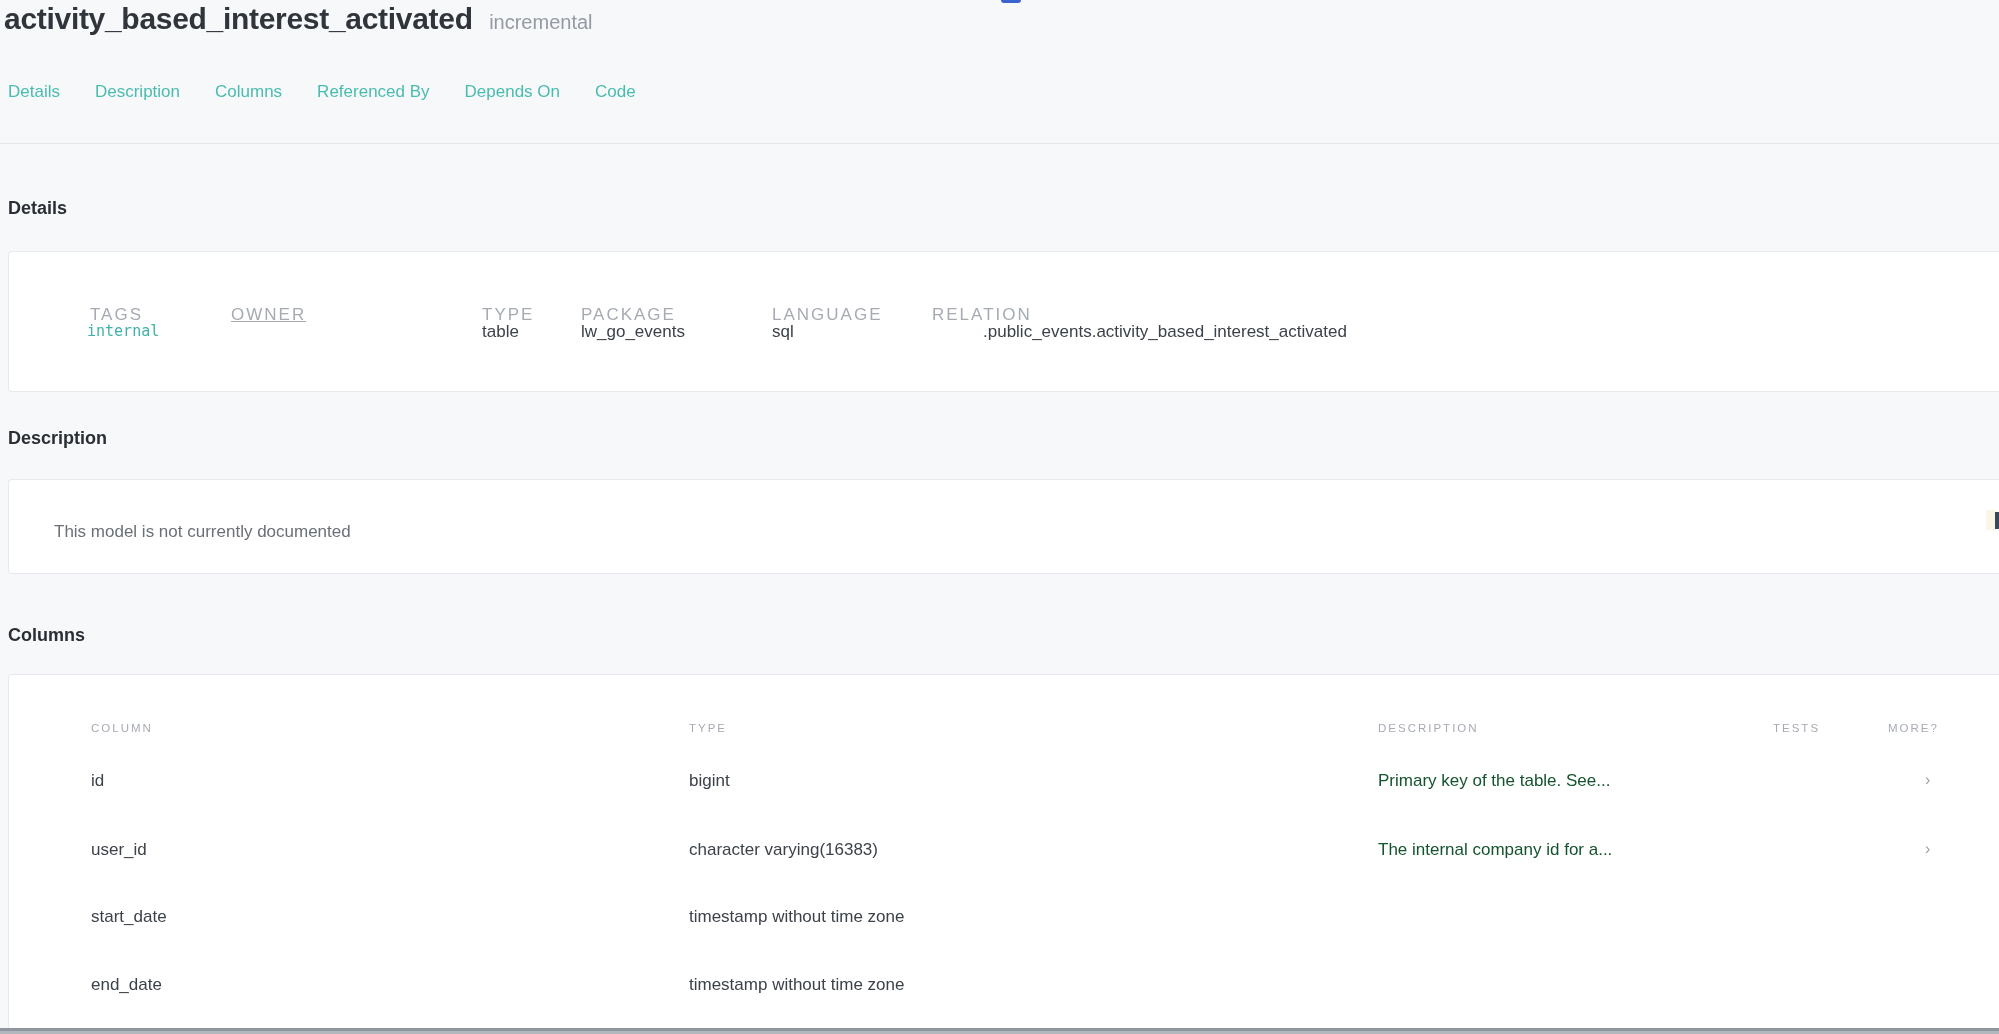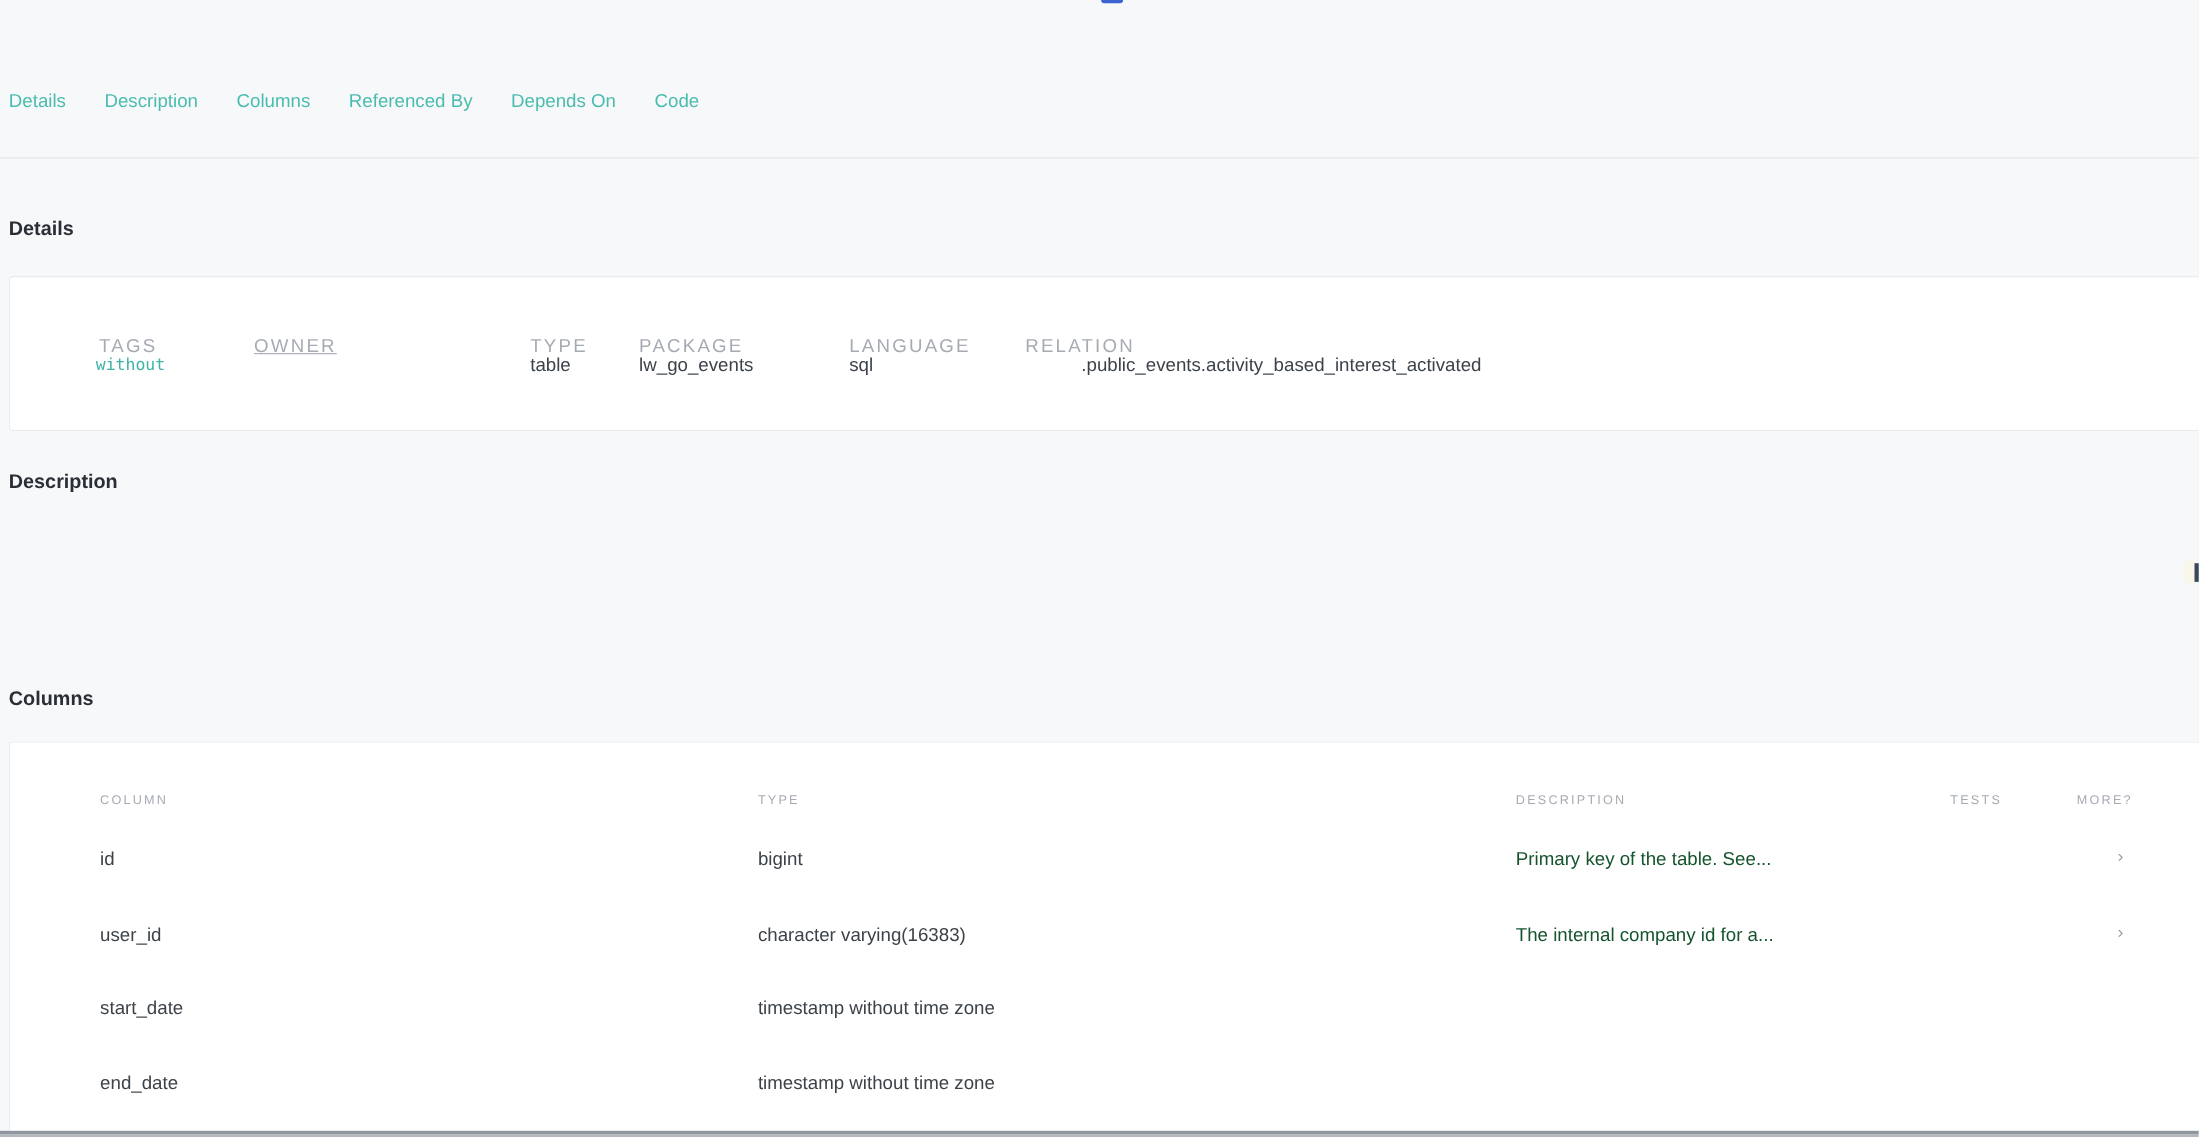--- a/index.html
+++ b/index.html
@@ -139,56 +139,63 @@
   .bottom-window-shade {
     position: absolute; left: 0; top: 1031px; width: 100%; height: 3px;
     background: #b2b7bd;
   }
 </style>
 </head>
 <body>
 
 <div class="viewport">
 
+  <div class="header">
+    <h1 class="model-title">activity_based_interest_activated</h1>
+    <span class="materialization">incremental</span>
+  </div>
 
   <nav class="tabnav">
     <a>Details</a>
     <a>Description</a>
     <a>Columns</a>
     <a>Referenced By</a>
     <a>Depends On</a>
     <a>Code</a>
   </nav>
 
   <div class="nav-divider"></div>
 
   <h2 class="section-heading" id="h-details">Details</h2>
 
   <div class="card" id="card-details">
     <span class="fld-label x-tags">TAGS</span>
-    <a class="fld-value tag-link">without</a>
+    <a class="fld-value tag-link">internal</a>
 
     <span class="fld-label x-owner">OWNER</span>
     <span class="fld-value x-owner"></span>
 
     <span class="fld-label x-type">TYPE</span>
     <span class="fld-value x-type">table</span>
 
     <span class="fld-label x-package">PACKAGE</span>
     <span class="fld-value x-package">lw_go_events</span>
 
     <span class="fld-label x-language">LANGUAGE</span>
     <span class="fld-value x-language">sql</span>
 
     <span class="fld-label x-relation">RELATION</span>
     <span class="fld-value x-relation-value">.public_events.activity_based_interest_activated</span>
   </div>
 
   <h2 class="section-heading" id="h-description">Description</h2>
 
+  <div class="card" id="card-description">
+    <p class="description-body">This model is not currently documented</p>
+  </div>
 
   <h2 class="section-heading" id="h-columns">Columns</h2>
 
   <div class="card" id="card-columns">
     <div class="tbl-head">
       <span class="c-column">COLUMN</span>
       <span class="c-type">TYPE</span>
       <span class="c-desc">DESCRIPTION</span>
       <span class="c-tests">TESTS</span>
       <span class="c-more">MORE?</span>

